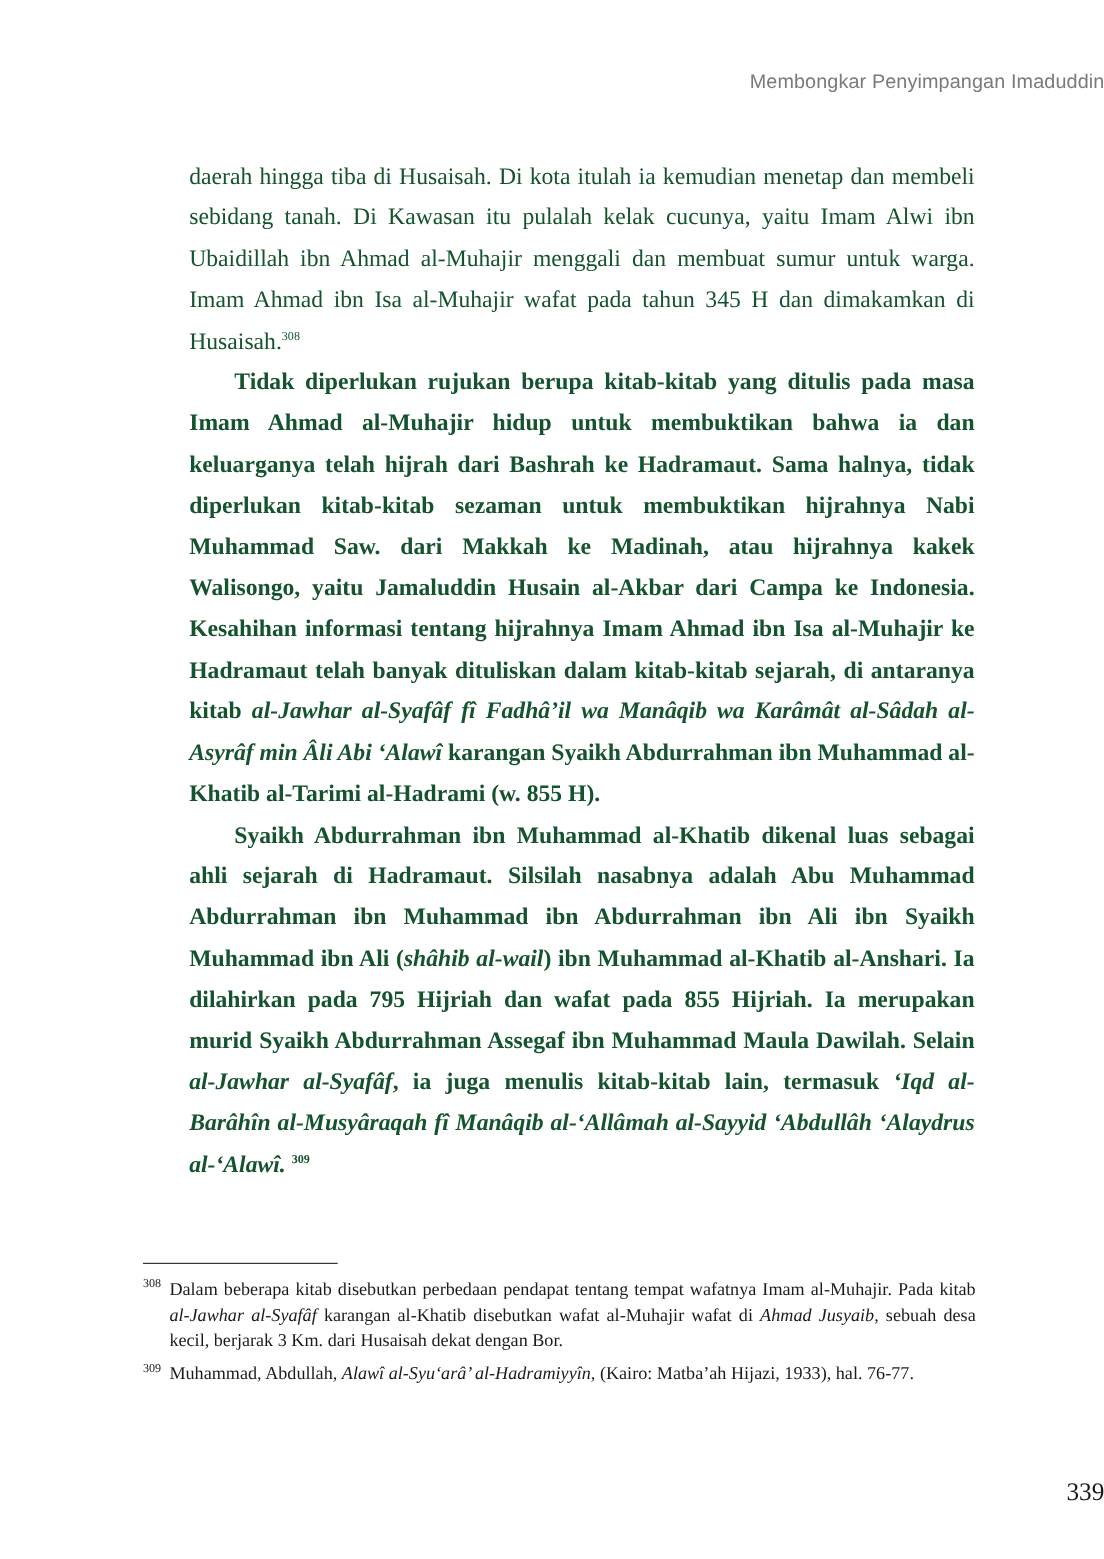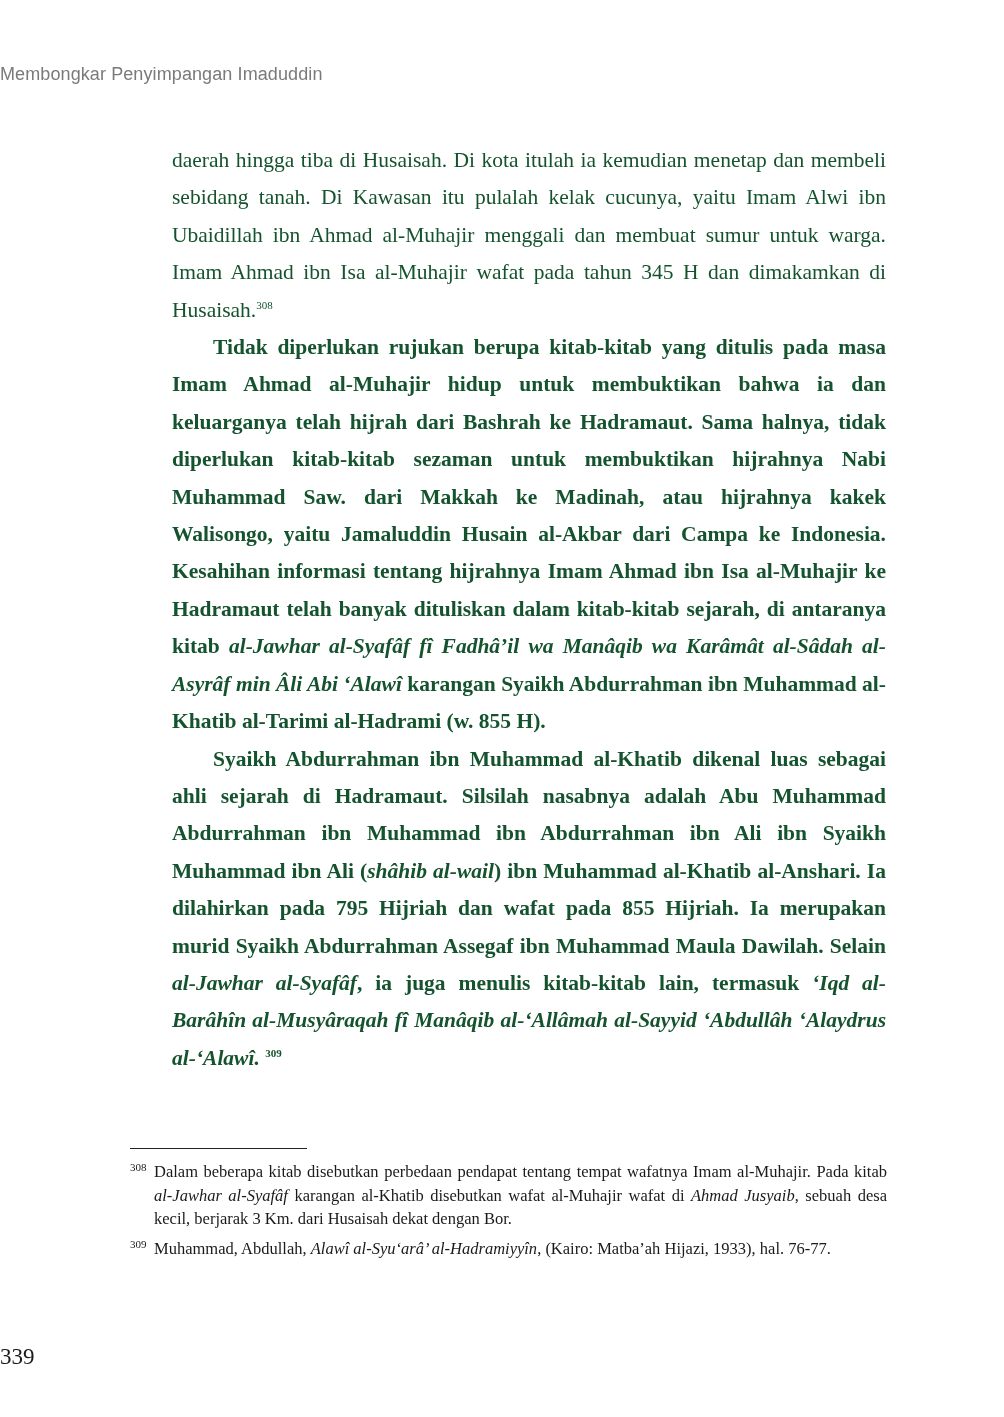--- a/index.html
+++ b/index.html
@@ -1,18 +1,18 @@
 <!DOCTYPE html>
 <html><head>
 <meta charset="utf-8">
 <style>
   html, body { margin: 0; padding: 0; background: #ffffff; }
   body { width: 1004px; height: 1417px; position: relative; overflow: hidden; }
   .running-header {
-    position: absolute; top: 64px; left: 0; width: 1004px; text-align: left;
+    position: absolute; top: 64px; left: 0; width: 1004px; text-align: right;
     font-family: "Liberation Sans", sans-serif; font-size: 18px; color: #7a7a7a;
     letter-spacing: 0.1px;
   }
   .body-text {
     position: absolute; top: 142px; left: 172px; width: 714px;
     font-family: "Liberation Serif", serif; font-size: 21.5px; line-height: 37.4px;
     color: #14532d; text-align: justify; hyphens: none;
   }
   .body-text p { margin: 0; }
   .body-text p.indent { text-indent: 41px; font-weight: bold; }
@@ -22,21 +22,21 @@
     border-top: 1.2px solid #222;
   }
   .footnotes {
     position: absolute; top: 1160px; left: 130px; width: 757px;
     font-family: "Liberation Serif", serif; font-size: 16.5px; line-height: 23.5px;
     color: #1a1a1a; text-align: justify;
   }
   .footnote { position: relative; padding-left: 24px; margin: 0 0 6px 0; }
   .fn-num { position: absolute; left: 0; top: -4px; font-size: 11px; }
   .page-number {
-    position: absolute; top: 1344px; left: 0; width: 1004px; text-align: left;
+    position: absolute; top: 1344px; left: 0; width: 1004px; text-align: right;
     font-family: "Liberation Serif", serif; font-size: 23px; color: #1a1a1a;
   }
   em { font-style: italic; }
 </style>
 </head>
 <body>
 
 <div class="running-header">Membongkar Penyimpangan Imaduddin</div>
 
 <div class="body-text">

